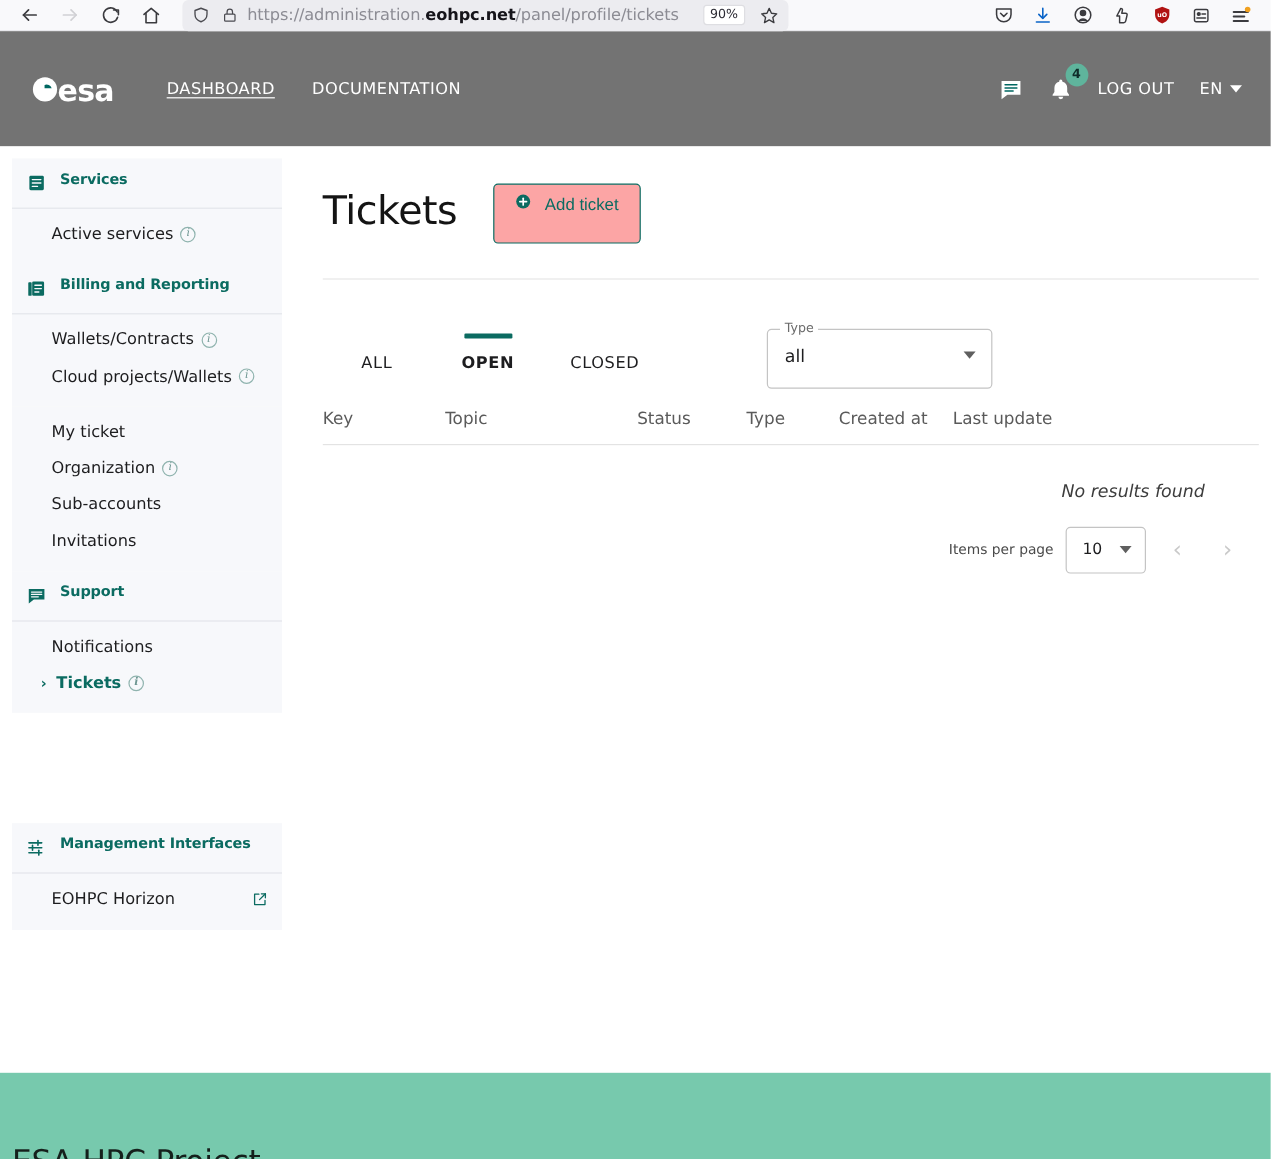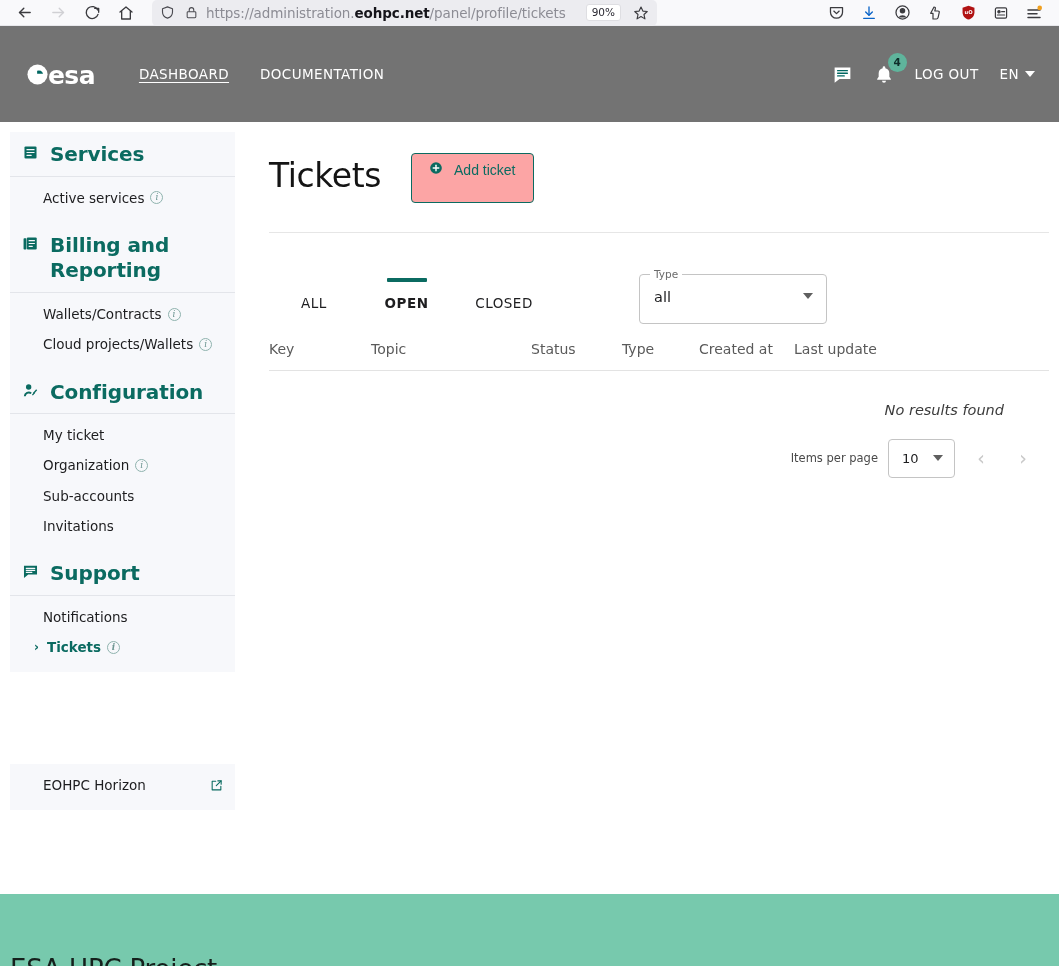--- a/index.html
+++ b/index.html
@@ -140,21 +140,21 @@
     margin-bottom: 0;
   }
   .card + .card { margin-top: 0; }
   .sec-head {
     display: flex; align-items: flex-start; gap: 10px;
     padding: 10px 12px 8px 12px;
     border-bottom: 1px solid #e3e5ea;
   }
   .sec-head .sec-icon { flex: 0 0 18px; margin-top: 2px; }
   .sec-title {
-    color: #0b6b61; font-size: 20px; font-weight: 700;
+    color: #0b6b61; font-size: 12px; font-weight: 700;
     line-height: 1.28; letter-spacing: -0.1px;
   }
   .sec-items { padding: 6px 0 10px 0; }
   .nav-item {
     display: flex; align-items: center; gap: 6px;
     padding: 5px 12px 5px 33px;
     font-size: 13.5px; color: #1d1d1f;
     cursor: pointer;
     line-height: 1.5;
   }
@@ -517,31 +517,20 @@
           <span class="info-i">i</span>
         </div>
         <div class="nav-item">
           <span>Cloud projects/Wallets</span>
           <span class="info-i">i</span>
         </div>
       </div>
     </div>
 
     <div class="card">
-      <div class="sec-head">
-        <span class="sec-icon">
-          <svg width="17" height="17" viewBox="0 0 24 24" fill="#0b6b61">
-            <circle cx="9.4" cy="7" r="3.8"></circle>
-            <path d="M2.6 20.2a6.8 6.8 0 0 1 11.2-5.2l-1.6 1.9a4.4 4.4 0 0 0-6.9 3.3z"></path>
-            <path d="M21.4 11.6 20 10.4l-4.6 5.3 1.4 1.2z"></path>
-            <path d="M18.4 15.6 17 14.4l-3 3.6 1.4 1.2z"></path>
-          </svg>
-        </span>
-        <span class="sec-title">Configuration</span>
-      </div>
       <div class="sec-items">
         <div class="nav-item">
           <span>My ticket</span>
         </div>
         <div class="nav-item">
           <span>Organization</span>
           <span class="info-i">i</span>
         </div>
         <div class="nav-item">
           <span>Sub-accounts</span>
@@ -574,20 +563,33 @@
           <span class="chev">›</span>
           <span>Tickets</span>
           <span class="info-i">i</span>
         </div>
       </div>
     </div>
 
     <div class="gap-block"></div>
 
     <div class="card">
+      <div class="sec-head">
+        <span class="sec-icon">
+          <svg width="17" height="17" viewBox="0 0 24 24" fill="none" stroke="#0b6b61" stroke-width="1.9" stroke-linecap="round">
+            <line x1="3" y1="6.2" x2="18" y2="6.2"></line>
+              <line x1="3" y1="12" x2="18" y2="12"></line>
+              <line x1="3" y1="17.8" x2="18" y2="17.8"></line>
+            <line x1="13.6" y1="3.4" x2="13.6" y2="9"></line>
+              <line x1="7.2" y1="9.2" x2="7.2" y2="14.8"></line>
+              <line x1="14.6" y1="15" x2="14.6" y2="20.6"></line>
+          </svg>
+        </span>
+        <span class="sec-title">Management Interfaces</span>
+      </div>
       <div class="sec-items">
         <div class="nav-item">
           <span>EOHPC Horizon</span>
           <span class="ext-ico">
             <svg width="13" height="13" viewBox="0 0 24 24" fill="none" stroke="#0b6b61" stroke-width="2" stroke-linecap="round" stroke-linejoin="round">
               <path d="M20 13.4V20H4V4h6.6"></path>
                 <polyline points="14.4 3.4 20.6 3.4 20.6 9.6"></polyline>
                 <line x1="20.6" y1="3.4" x2="11.6" y2="12.4"></line>
             </svg>
           </span>

